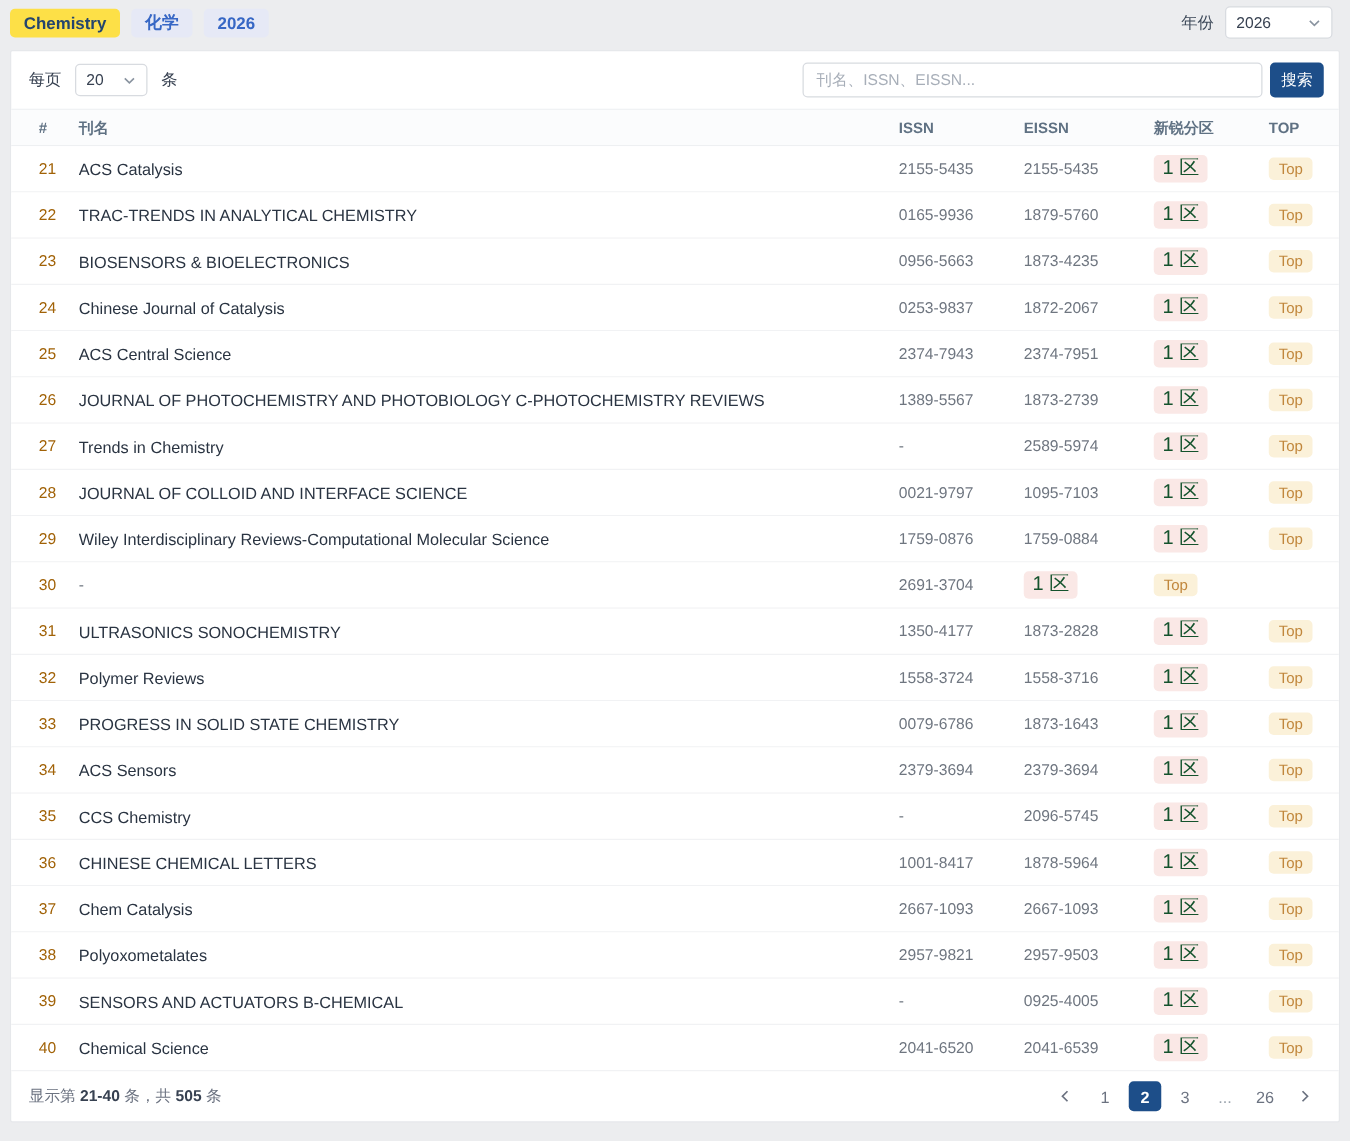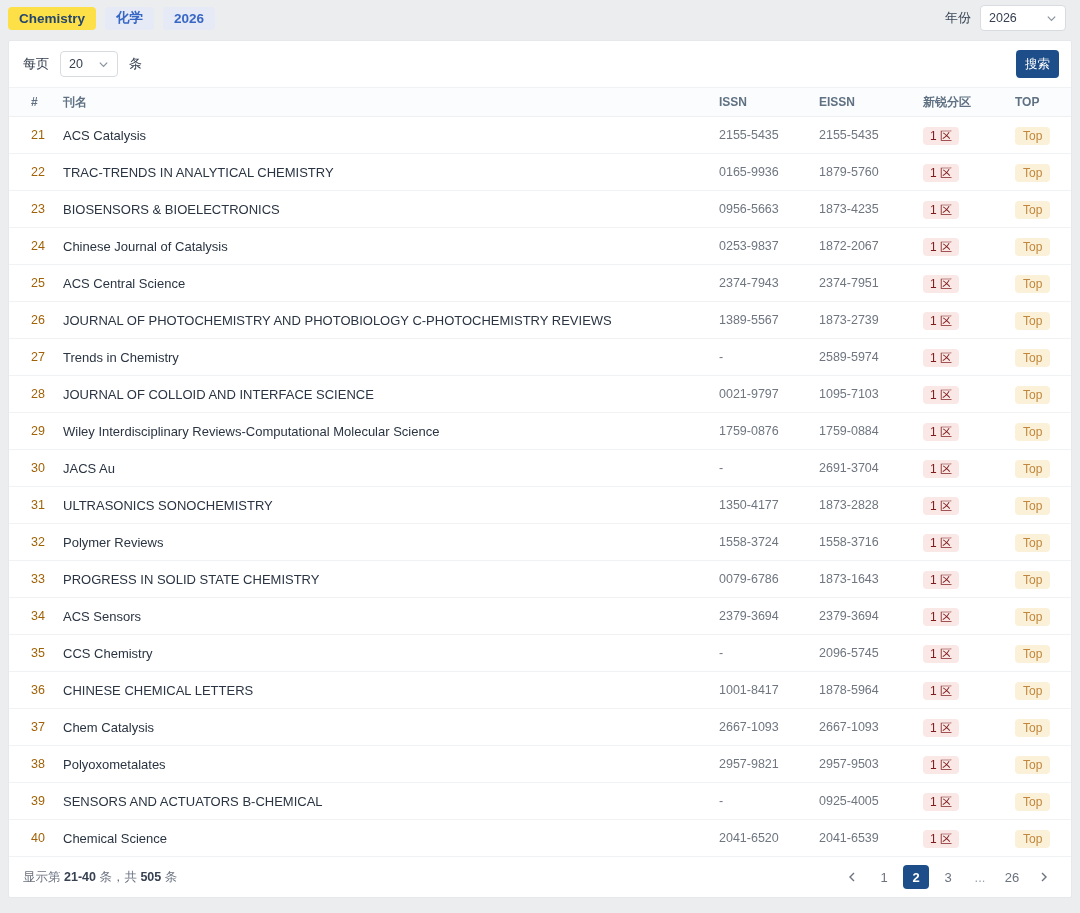--- a/index.html
+++ b/index.html
@@ -41,21 +41,21 @@
                 font-family:"Liberation Sans", sans-serif; }
   
   .grid-cols { display:grid; grid-template-columns:32px 656px 100px 104px 92px 1fr;
                padding-left:22px; align-items:center; }
   .thead { height:30px; background:#fbfcfd; border-top:1px solid #f0f2f4;
            border-bottom:1px solid #eef0f2; color:#5f7183; font-size:12px; font-weight:bold; }
   .trow { height:37px; border-bottom:1px solid #f1f2f4; background:#fff; }
   .c-num { color:#a16207; font-size:12.5px; }
   .c-name { color:#2a3442; font-size:13px; padding-right:12px; white-space:nowrap; overflow:hidden; }
   .c-issn,.c-eissn { color:#6f7680; font-size:12.5px; }
-  .badge-zone { display:inline-block; background:#fae8e6; color:#7f1d1d; font-size:12px;
+  .badge-zone { display:inline-block; background:#fae8e6; color:#14532d; font-size:16px;
                 padding:3px 7px; border-radius:4px; line-height:1; }
   .badge-top { display:inline-block; background:#fbf1d9; color:#c1873c; font-size:12px;
                padding:3px 8px; border-radius:4px; line-height:1; }
   
   .cfooter { display:flex; align-items:center; justify-content:space-between;
              height:40px; padding:0 14px 0 14px; }
   .showing { font-size:12.5px; color:#6b7280; }
   .showing b { color:#374151; }
   .pagination { display:flex; align-items:center; gap:6px; }
   .pg-item { min-width:26px; height:24px; display:inline-flex; align-items:center; justify-content:center;
@@ -96,20 +96,21 @@
       <span>20</span>
       <span class="chev">
         <svg width="11" height="11" viewBox="0 0 12 12">
             <polyline points="2,4 6,8 10,4" fill="none" stroke="currentColor" stroke-width="1.4"></polyline>
           </svg>
       </span>
     </div>
     <span class="pp-suffix">条</span>
 
     <div class="search-group">
+      <input class="search-input" type="text" placeholder="刊名、ISSN、EISSN..." style="">
       <button class="search-btn">搜索</button>
     </div>
   </div>
 
   <div class="grid-cols thead">
     <span>#</span>
     <span>刊名</span>
     <span>ISSN</span>
     <span>EISSN</span>
     <span>新锐分区</span>
@@ -193,21 +194,20 @@
       <span class="c-num">29</span>
       <span class="c-name">Wiley Interdisciplinary Reviews-Computational Molecular Science</span>
       <span class="c-issn">1759-0876</span>
       <span class="c-eissn">1759-0884</span>
       <span><span class="badge-zone">1 区</span></span>
       <span><span class="badge-top">Top</span></span>
     </div>
 
     <div class="grid-cols trow">
       <span class="c-num">30</span>
-      <span class="c-name">JACS Au</span>
       <span class="c-issn">-</span>
       <span class="c-eissn">2691-3704</span>
       <span><span class="badge-zone">1 区</span></span>
       <span><span class="badge-top">Top</span></span>
     </div>
 
     <div class="grid-cols trow">
       <span class="c-num">31</span>
       <span class="c-name">ULTRASONICS SONOCHEMISTRY</span>
       <span class="c-issn">1350-4177</span>

